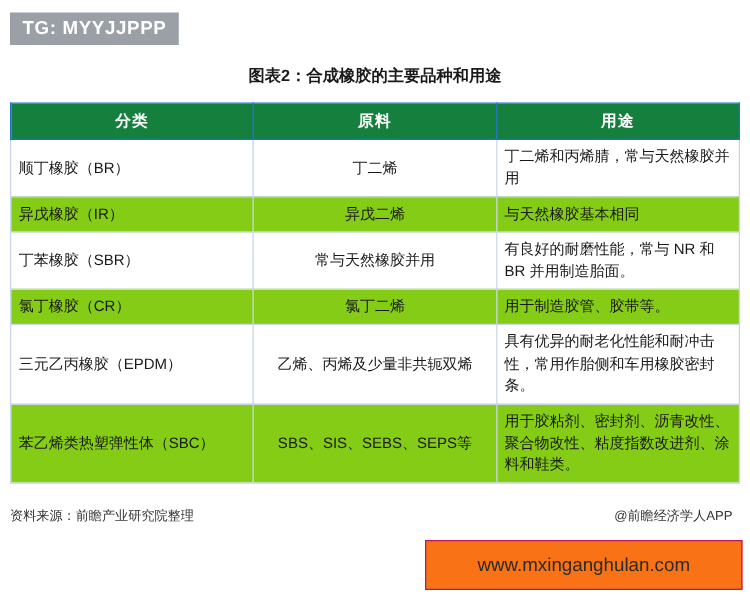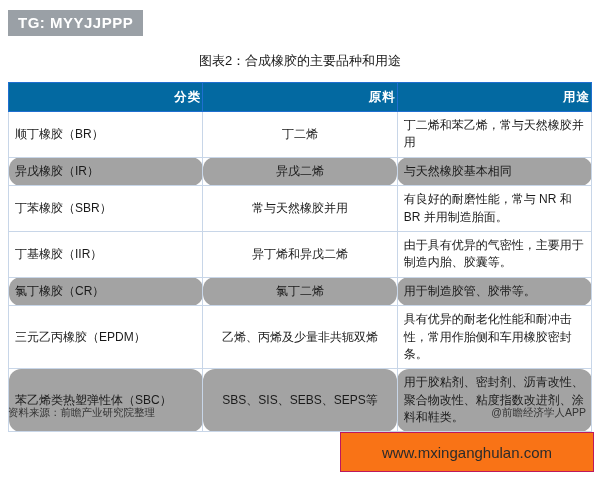--- a/index.html
+++ b/index.html
@@ -32,56 +32,56 @@
     letter-spacing: 0.5px;
     font-family: "Liberation Sans", sans-serif;
   }
   .title {
     position: absolute;
     left: 0;
     top: 52px;
     width: 600px;
     text-align: center;
     font-size: 13px;
-    font-weight: normal;
+    font-weight: bold;
     color: #1a1a1a;
     font-family: "Liberation Sans", sans-serif;
   }
   table.main {
     position: absolute;
     left: 8px;
     top: 82px;
     width: 584px;
     border-collapse: collapse;
     table-layout: fixed;
     background: #ffffff;
   }
   table.main th {
-    background: #0369a1;
+    background: #15803d;
     color: #ffffff;
     font-size: 12.5px;
     font-weight: bold;
-    text-align: right;
+    text-align: center;
     height: 26px;
     border: 1px solid #1f6fd0;
     letter-spacing: 1px;
   }
   table.main td {
     border: 1px solid #c8d6e8;
     font-size: 12px;
     color: #1a1a1a;
     padding: 5px 6px;
     vertical-align: middle;
     line-height: 1.45;
   }
   td.c1 { width: 116px; }
   td.c2 { width: 138px; text-align: center; }
   td.c3 { width: 330px; }
   tr.even td { background: #ffffff; }
-  tr.odd td { background: #a3a3a3; border-radius: 12px; }
+  tr.odd td { background: #84cc16; }
   .source {
     position: absolute;
     left: 8px;
     top: 406px;
     font-size: 10.5px;
     color: #333333;
   }
   .credit {
     position: absolute;
     right: 10px;
@@ -149,36 +149,31 @@
       <tr>
         <th>分类</th>
         <th>原料</th>
         <th>用途</th>
       </tr>
     </thead>
     <tbody>
       <tr class="even">
         <td class="c1">顺丁橡胶（BR）</td>
         <td class="c2">丁二烯</td>
-        <td class="c3">丁二烯和苯乙烯，常与天然橡胶并用</td>
+        <td class="c3">丁二烯和丙烯腈，常与天然橡胶并用</td>
       </tr>
       <tr class="odd">
         <td class="c1">异戊橡胶（IR）</td>
         <td class="c2">异戊二烯</td>
         <td class="c3">与天然橡胶基本相同</td>
       </tr>
       <tr class="even">
         <td class="c1">丁苯橡胶（SBR）</td>
         <td class="c2">常与天然橡胶并用</td>
         <td class="c3">有良好的耐磨性能，常与 NR 和 BR 并用制造胎面。</td>
-      </tr>
-      <tr class="even">
-        <td class="c1">丁基橡胶（IIR）</td>
-        <td class="c2">异丁烯和异戊二烯</td>
-        <td class="c3">由于具有优异的气密性，主要用于制造内胎、胶囊等。</td>
       </tr>
       <tr class="odd">
         <td class="c1">氯丁橡胶（CR）</td>
         <td class="c2">氯丁二烯</td>
         <td class="c3">用于制造胶管、胶带等。</td>
       </tr>
       <tr class="even">
         <td class="c1">三元乙丙橡胶（EPDM）</td>
         <td class="c2">乙烯、丙烯及少量非共轭双烯</td>
         <td class="c3">具有优异的耐老化性能和耐冲击性，常用作胎侧和车用橡胶密封条。</td>

